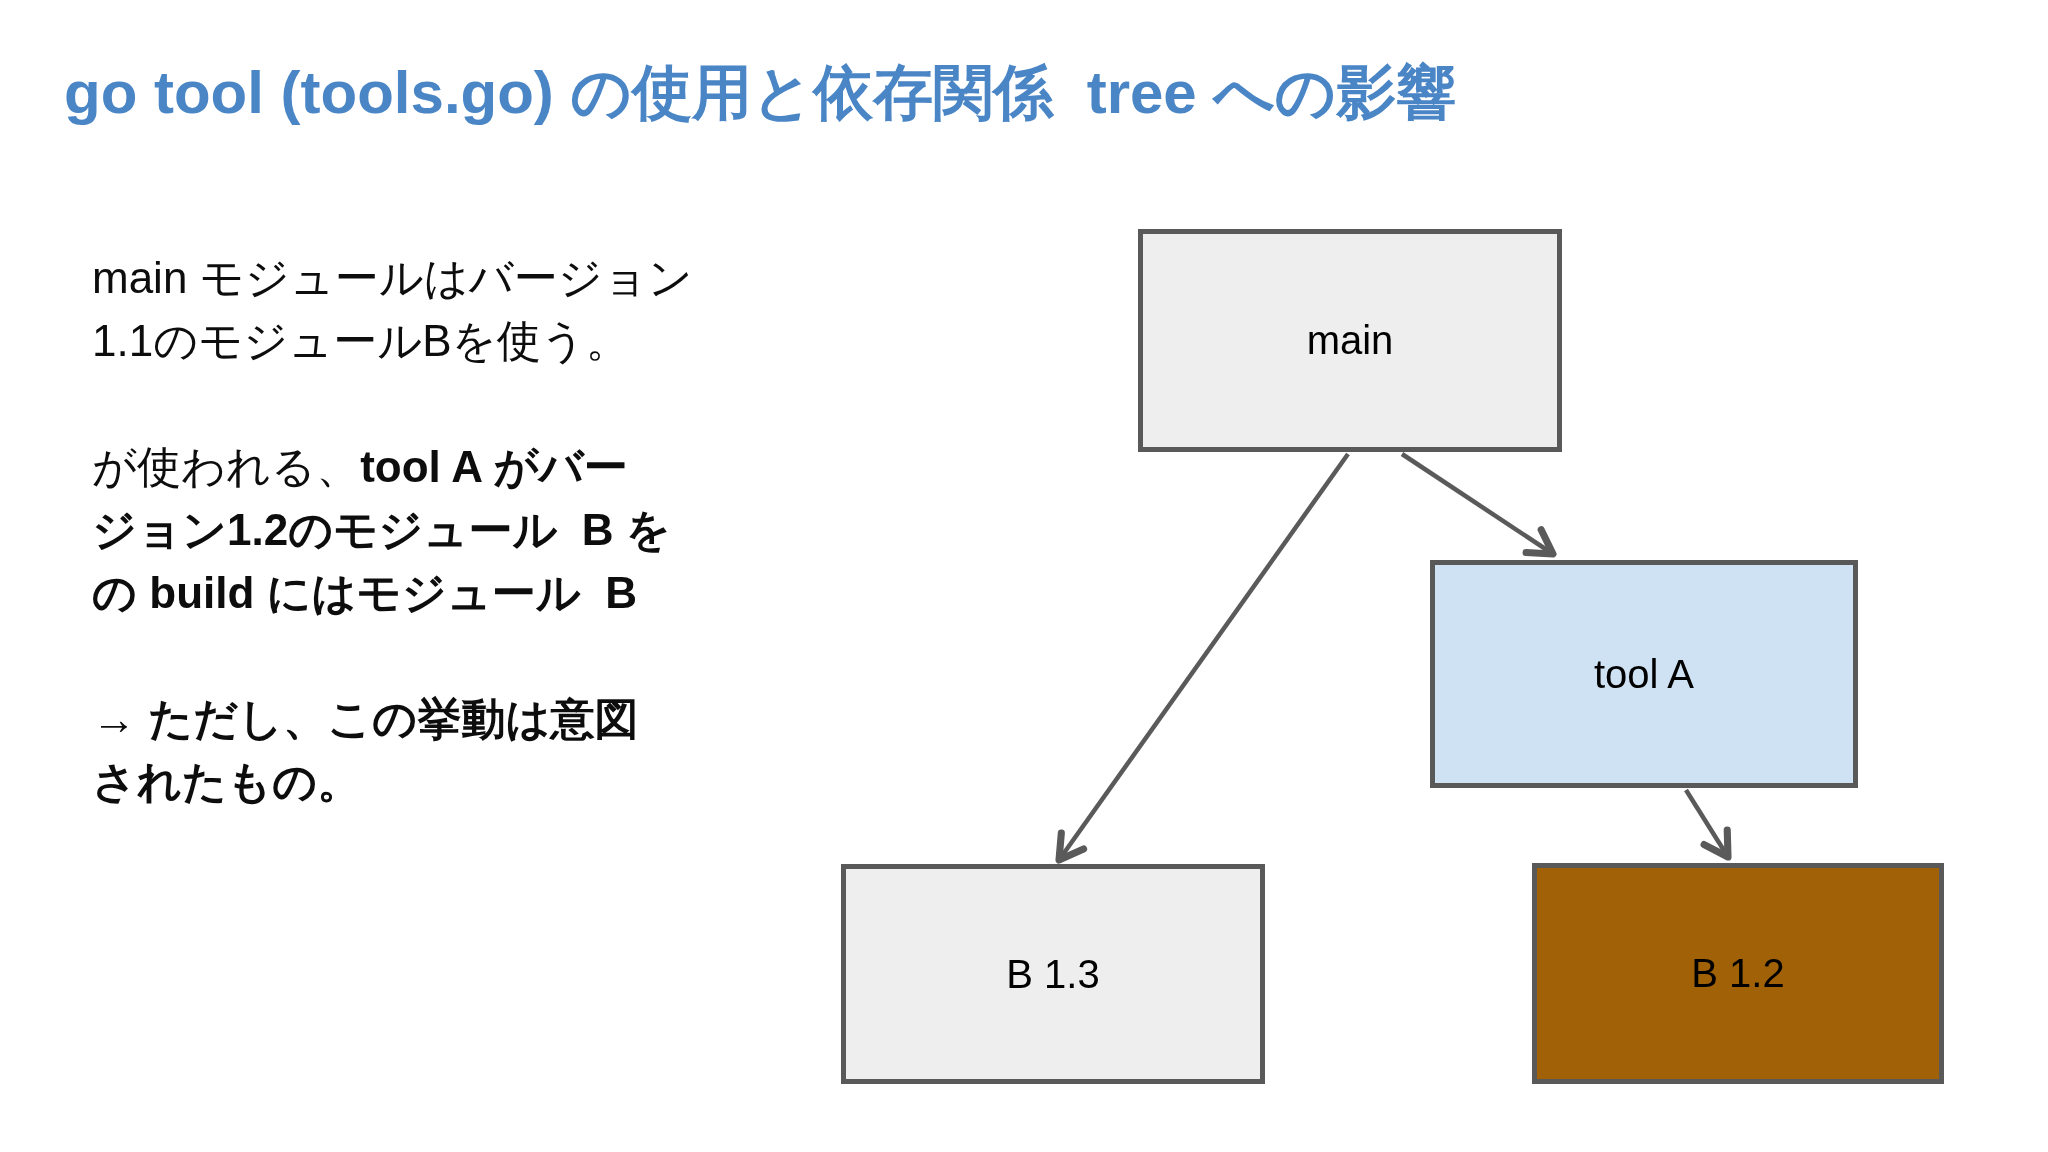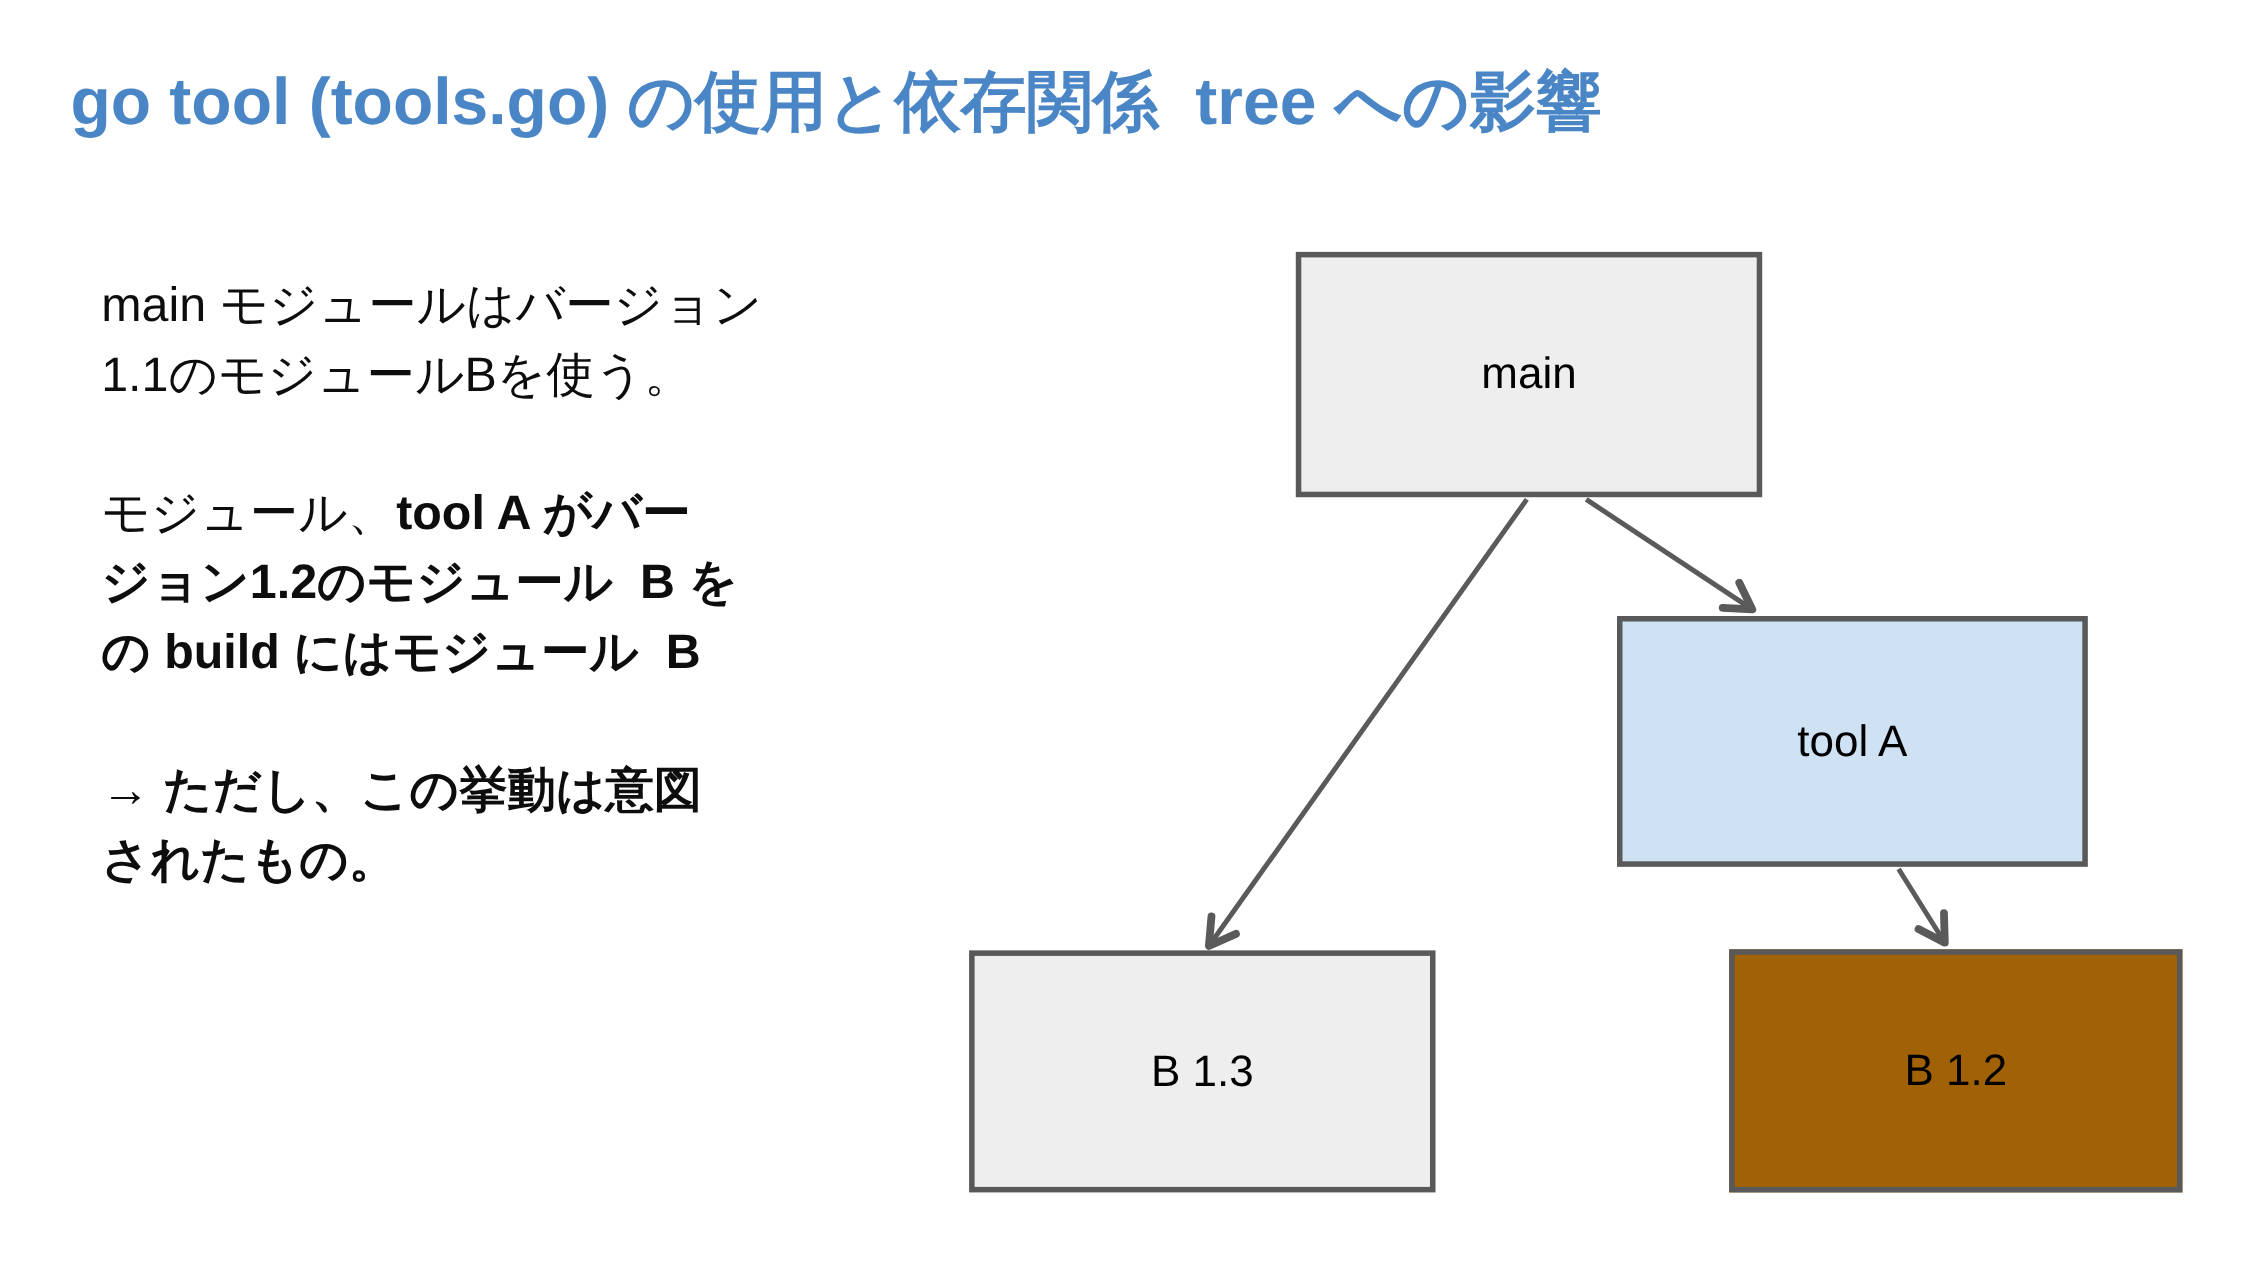--- a/index.html
+++ b/index.html
@@ -35,21 +35,20 @@
     font-size: 44px;
     line-height: 63px;
     color: #0d0d0d;
   }
   .notes .para { margin: 0 0 63px 0; }
   .notes .line { white-space: pre; }
   .notes .b { font-weight: 700; }
   .diagram {
     position: absolute;
     inset: 0;
-    margin-left: 40px;
   }
   .arrows {
     position: absolute;
     left: 0; top: 0;
     width: 2048px;
     height: 1152px;
     pointer-events: none;
   }
   .node {
     position: absolute;
@@ -72,21 +71,21 @@
 <div class="slide">
 
   <h1 class="title" style="color: rgb(74, 134, 198);">go tool (tools.go) の使用と依存関係  tree への影響</h1>
 
   <div class="notes" id="notes">
       <div class="para">
         <div class="line"><span>main モジュールはバージョン</span></div>
         <div class="line"><span>1.1のモジュールBを使う。</span></div>
       </div>
       <div class="para">
-        <div class="line"><span>モジュール、</span><span class="b">tool A がバー</span></div>
+        <div class="line"><span>が使われる、</span><span class="b">tool A がバー</span></div>
         <div class="line"><span class="b">ジョン1.2のモジュール  B を</span></div>
         <div class="line"><span class="b">の build にはモジュール  B</span></div>
       </div>
       <div class="para">
         <div class="line"><span>→ </span><span class="b">ただし、この挙動は意図</span></div>
         <div class="line"><span class="b">されたもの。</span></div>
       </div>
     </div>
 
   <div class="diagram">

